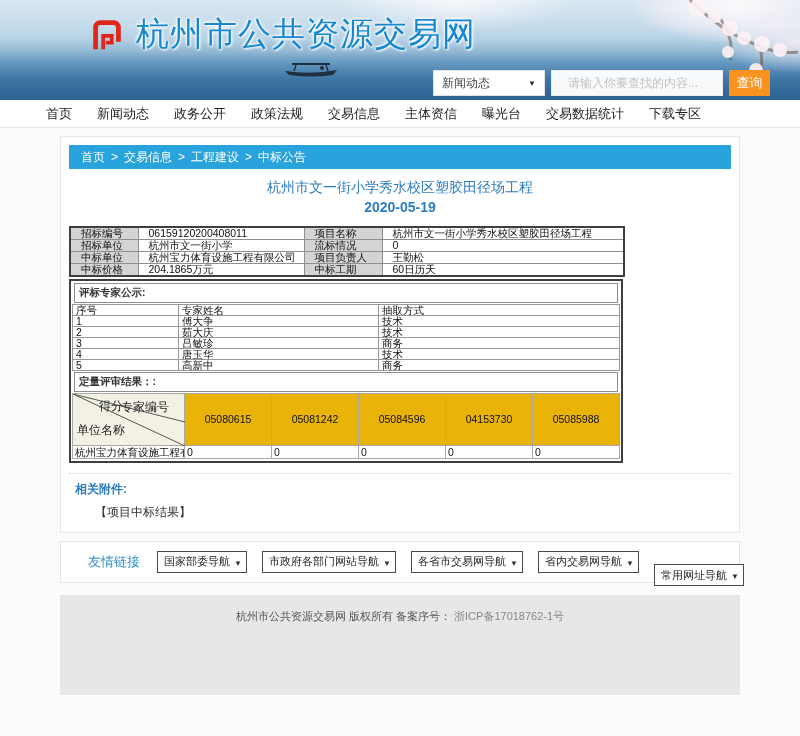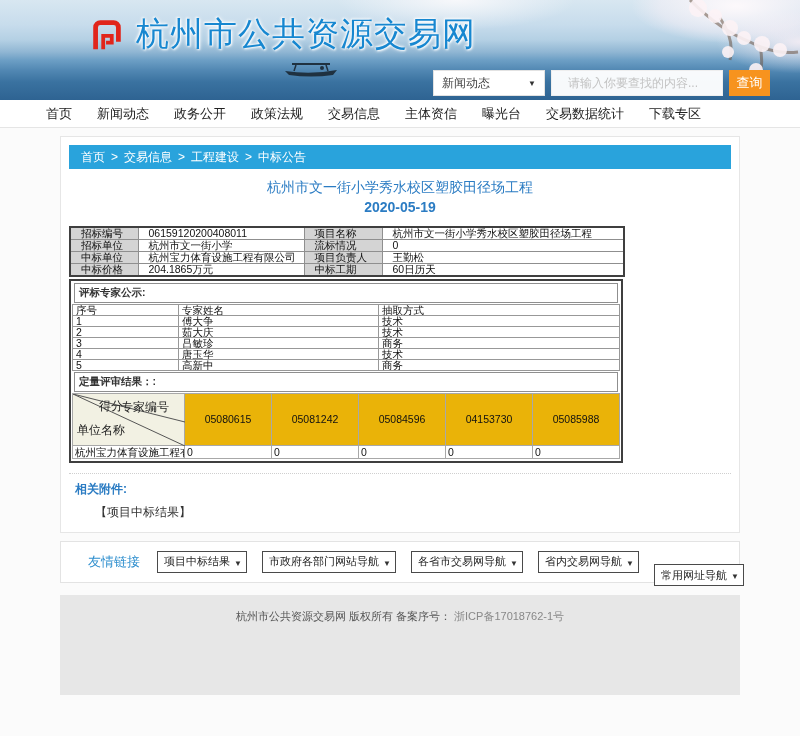--- a/index.html
+++ b/index.html
@@ -284,21 +284,21 @@
     <div class="section-title">相关附件:</div>
     <a class="link-item">【项目中标结果】</a>
   </div>
 
 </div>
 
 <div class="friend-box">
   <span class="red-bar"></span>
   <span class="friend-title">友情链接</span>
   <div class="friend-select fs-1">
-    <span>项目中标结果</span>
+    <span>国家部委导航</span>
     <span class="caret">▼</span>
   </div>
   <div class="friend-select fs-2">
     <span>市政府各部门网站导航</span>
     <span class="caret">▼</span>
   </div>
   <div class="friend-select fs-3">
     <span>各省市交易网导航</span>
     <span class="caret">▼</span>
   </div>

